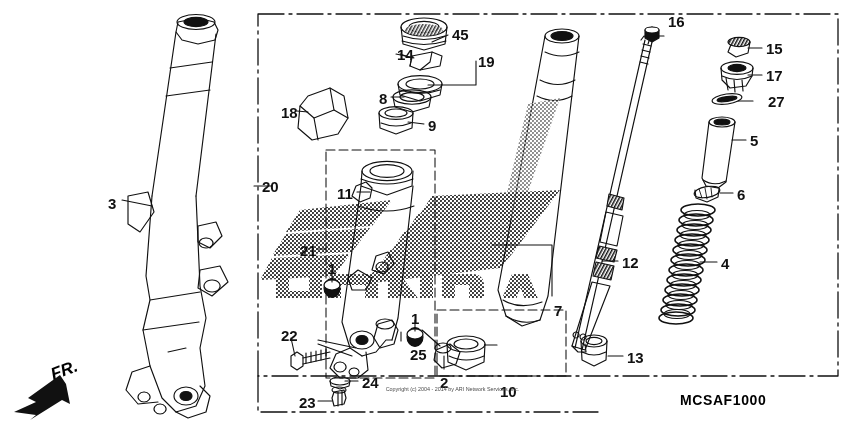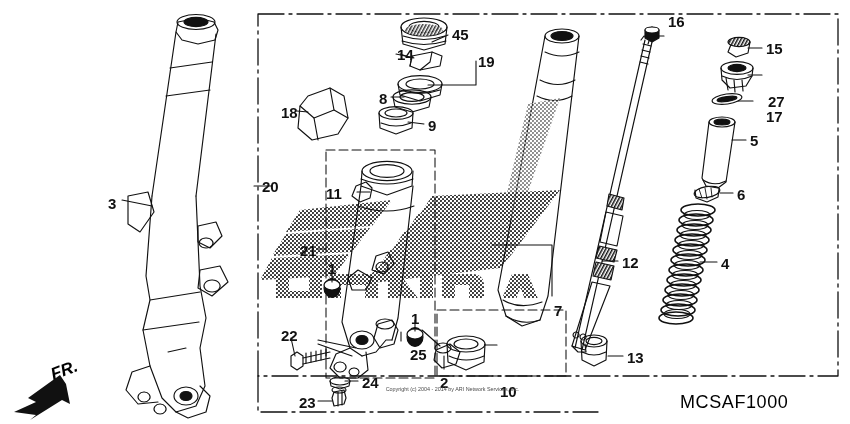--- a/index.html
+++ b/index.html
@@ -4,22 +4,22 @@
 <title>Front Fork Parts Diagram</title>
 <style>
   html,body{margin:0;padding:0;background:#ffffff;}
   body{width:850px;height:424px;overflow:hidden;
        font-family:"Liberation Sans",sans-serif;color:#000;}
   #stage{position:relative;width:850px;height:424px;background:#fff;}
   svg#canvas{position:absolute;left:0;top:0;width:850px;height:424px;}
   .lbl{position:absolute;font-family:"Liberation Sans",sans-serif;
        font-size:15px;font-weight:700;color:#111;letter-spacing:0px;
        white-space:nowrap;line-height:1;}
-  #partno{position:absolute;left:640px;top:392px;font-size:18px;
-          font-weight:400;letter-spacing:.6px;padding-left:40px;}
+  #partno{position:absolute;left:640px;top:392px;font-size:14px;
+          font-weight:700;letter-spacing:.6px;padding-left:40px;}
   #copyr{position:absolute;left:345px;top:386px;width:215px;
          font-size:5.4px;color:#4a4a4a;text-align:center;line-height:1.45;
          font-family:"Liberation Sans",sans-serif;}
   #frtext{position:absolute;left:48px;top:366px;font-size:17px;
           font-weight:700;font-style:italic;transform:rotate(-20deg);
           transform-origin:left top;font-family:"Liberation Sans",sans-serif;}
 </style>
 </head>
 <body>
 
@@ -363,36 +363,36 @@
 
   <div id="labels">
       <div class="lbl" style="left: 108px; top: 196px;">3</div>
       <div class="lbl" style="left: 234px; top: 179px; margin-left: 28px;">20</div>
       <div class="lbl" style="left: 452px; top: 27px;">45</div>
       <div class="lbl" style="left: 397px; top: 47px;">14</div>
       <div class="lbl" style="left: 478px; top: 54px;">19</div>
       <div class="lbl" style="left: 379px; top: 91px;">8</div>
       <div class="lbl" style="left: 428px; top: 118px;">9</div>
       <div class="lbl" style="left: 281px; top: 105px;">18</div>
-      <div class="lbl" style="left: 326px; top: 186px;">11</div>
+      <div class="lbl" style="left: 337px; top: 186px;">11</div>
       <div class="lbl" style="left: 300px; top: 243px;">21</div>
       <div class="lbl" style="left: 328px; top: 261px;">1</div>
       <div class="lbl" style="left: 411px; top: 311px;">1</div>
       <div class="lbl" style="left: 281px; top: 328px;">22</div>
       <div class="lbl" style="left: 397px; top: 347px; margin-left: 13px;">25</div>
       <div class="lbl" style="left: 362px; top: 375px;">24</div>
       <div class="lbl" style="left: 299px; top: 395px;">23</div>
       <div class="lbl" style="left: 440px; top: 375px;">2</div>
       <div class="lbl" style="left: 554px; top: 303px;">7</div>
       <div class="lbl" style="left: 500px; top: 352px; margin-top: 32px;">10</div>
       <div class="lbl" style="left: 668px; top: 14px;">16</div>
       <div class="lbl" style="left: 622px; top: 255px;">12</div>
       <div class="lbl" style="left: 627px; top: 350px;">13</div>
       <div class="lbl" style="left: 766px; top: 41px;">15</div>
-      <div class="lbl" style="left: 766px; top: 68px; margin-top: 41px;">17</div>
+      <div class="lbl" style="left: 766px; top: 68px;">17</div>
       <div class="lbl" style="left: 768px; top: 94px;">27</div>
       <div class="lbl" style="left: 750px; top: 133px;">5</div>
       <div class="lbl" style="left: 737px; top: 187px;">6</div>
       <div class="lbl" style="left: 721px; top: 256px;">4</div>
     </div>
 
   <div id="frtext">FR.</div>
 
   <div id="copyr">Copyright (c) 2004 - 2014 by ARI Network Services, Inc.</div>
 

